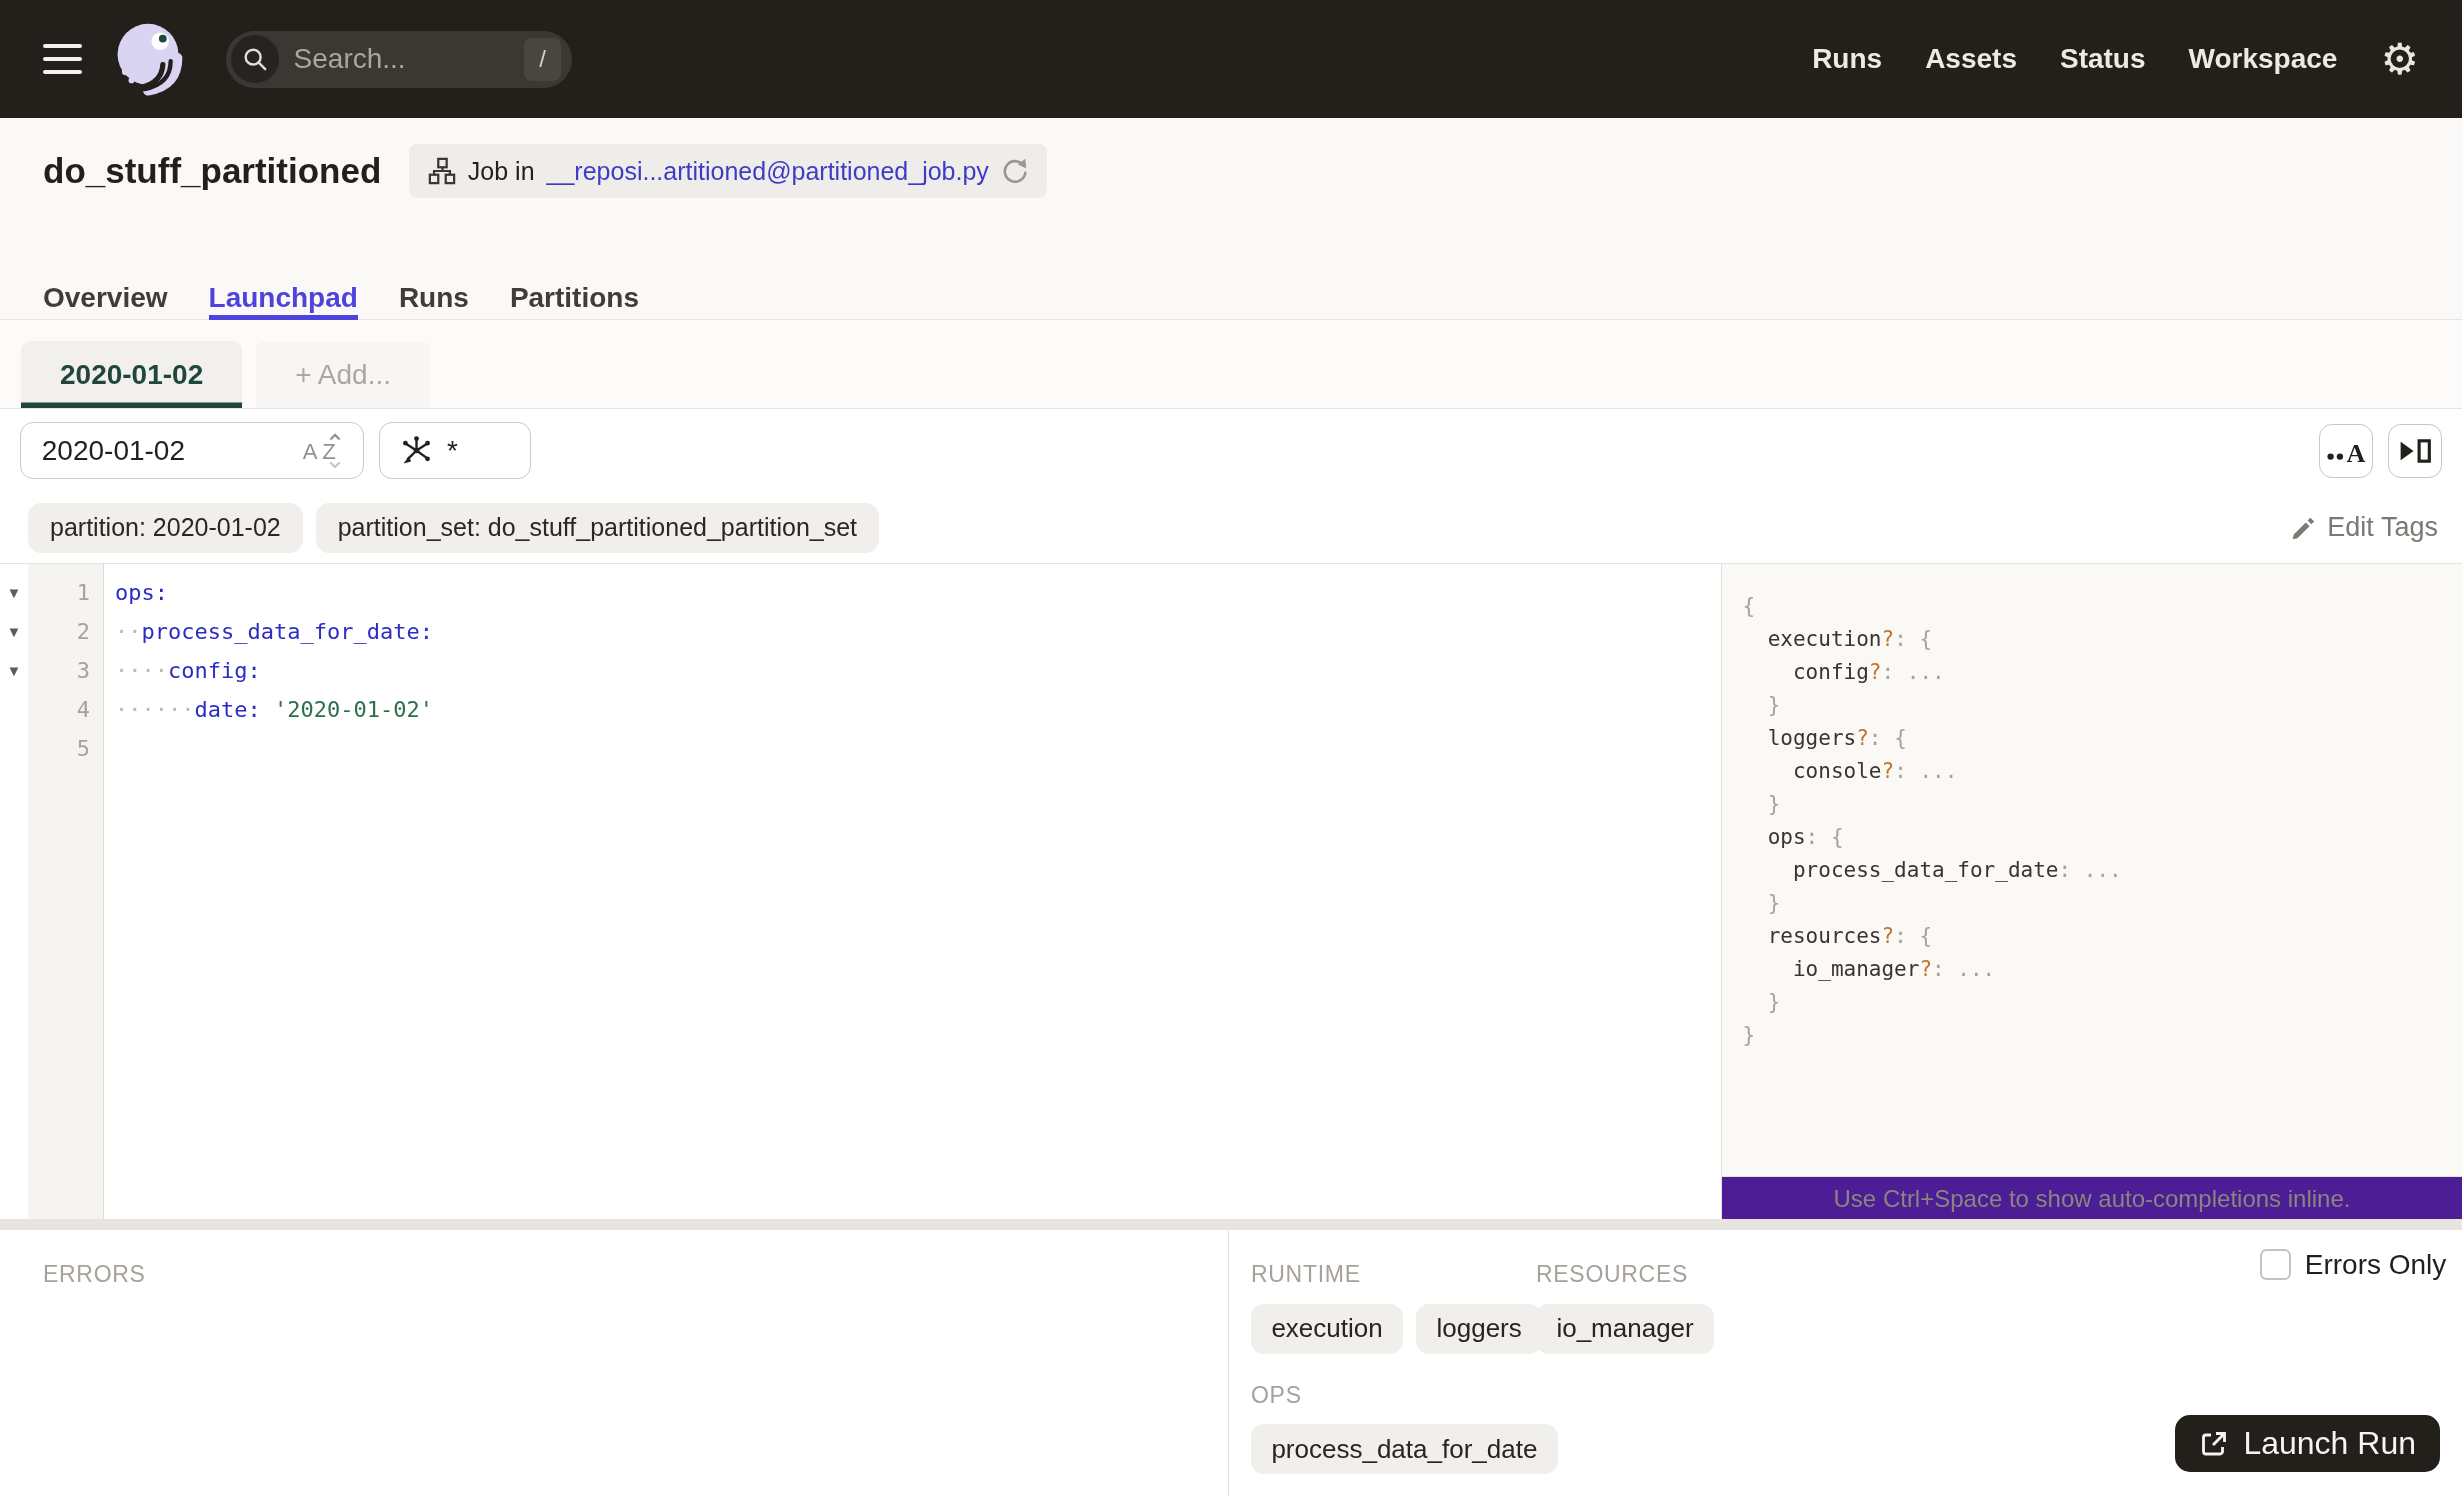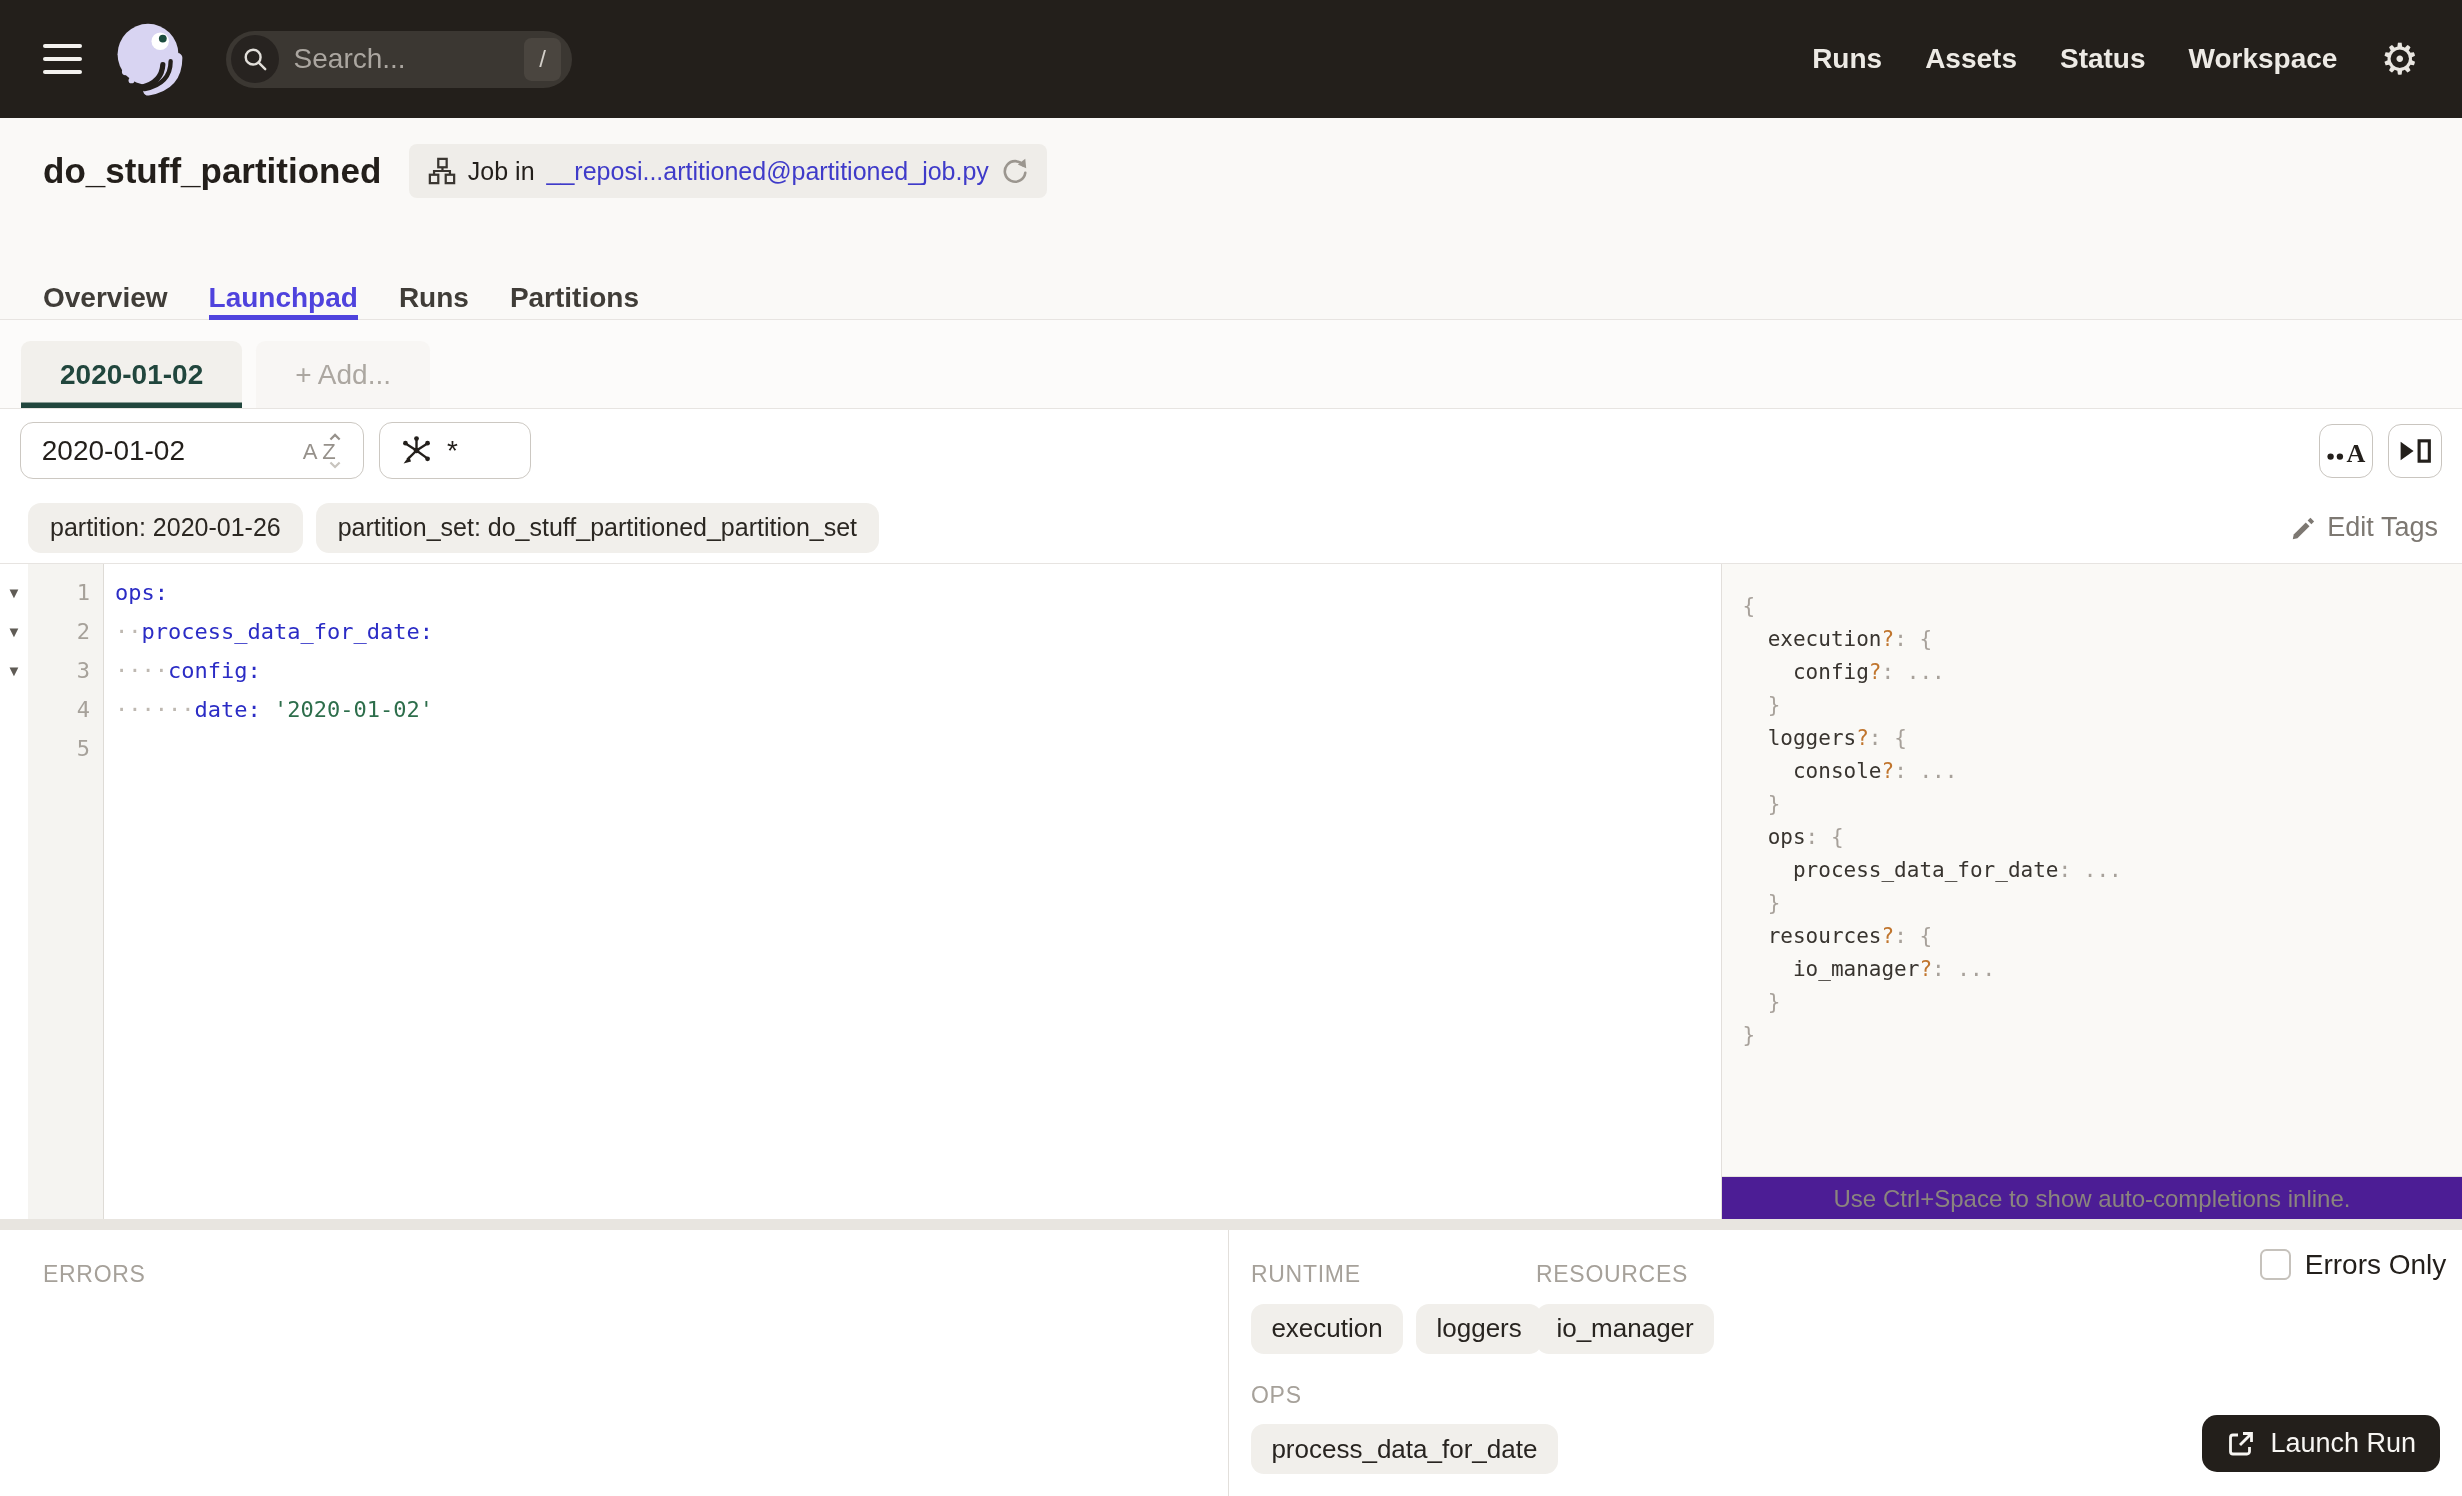--- a/index.html
+++ b/index.html
@@ -116,21 +116,21 @@
   .botcol .chiprow { display:flex; gap:13px; margin-top:15.7px; }
   .botcol-runtime { width:285px; }
   .botcol-ops { margin-top:28px; }
   .bchip { height:50px; display:flex; align-items:center; padding:0 20.4px; background:#F1EFEB;
     border-radius:13px; font-size:26px; color:#282420; cursor:pointer; }
   .errorsonly { position:absolute; top:18.5px; right:15.7px; display:flex; align-items:center; gap:14px;
     font-size:28px; color:#231F1B; cursor:pointer; }
   .checkbox { width:31px; height:31px; border:2.8px solid #C6C2BC; border-radius:6.5px; background:#fff; }
   .launch { position:absolute; right:22px; bottom:24px; height:57px; background:var(--dark,#231F1B);
     color:#F7F5F2; border:none; border-radius:15px; padding:0 24px; display:inline-flex;
-    align-items:center; gap:14px; font-family:inherit; font-size:27px; cursor:pointer; }
+    align-items:center; gap:14px; font-family:inherit; font-size:32px; cursor:pointer; }
 </style>
 </head>
 <body>
 
 <div class="app">
 
   <header class="topnav">
     <div class="hamburger">
         <span></span>
         <span></span>
@@ -248,21 +248,21 @@
         <svg width="37" height="28" viewBox="0 0 40 30">
           <polygon points="5,5 5,25 19,15" fill="#231F1B"></polygon>
           <rect x="25" y="4" width="11" height="22" fill="none" stroke="#231F1B" stroke-width="3.4"></rect>
         </svg>
       </button>
     </div>
   </section>
 
   <section class="tagsrow">
     <div style="display:flex;gap:13px;">
-        <span class="tagchip">partition: 2020-01-26</span>
+        <span class="tagchip">partition: 2020-01-02</span>
         <span class="tagchip">partition_set: do_stuff_partitioned_partition_set</span>
       </div>
     <div class="edittags">
       <svg width="26" height="26" viewBox="0 0 28 28">
         <path d="M4 21 L17 8 l4 4 L8 25 l-5 1 z" fill="#7D7872"></path>
         <path d="M19 6 l3 -3 4 4 -3 3 z" fill="#7D7872"></path>
       </svg>
       <span>Edit Tags</span>
     </div>
   </section>

